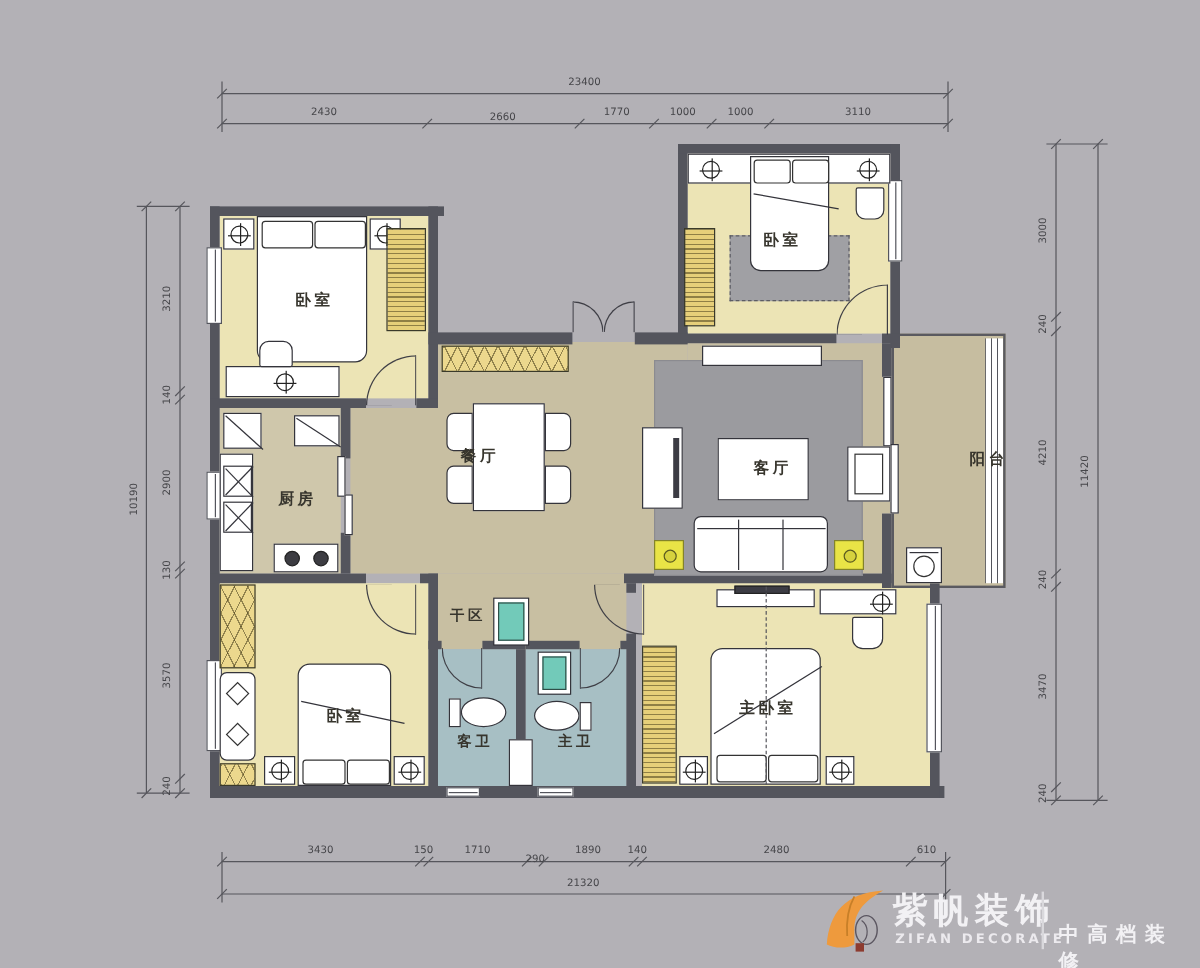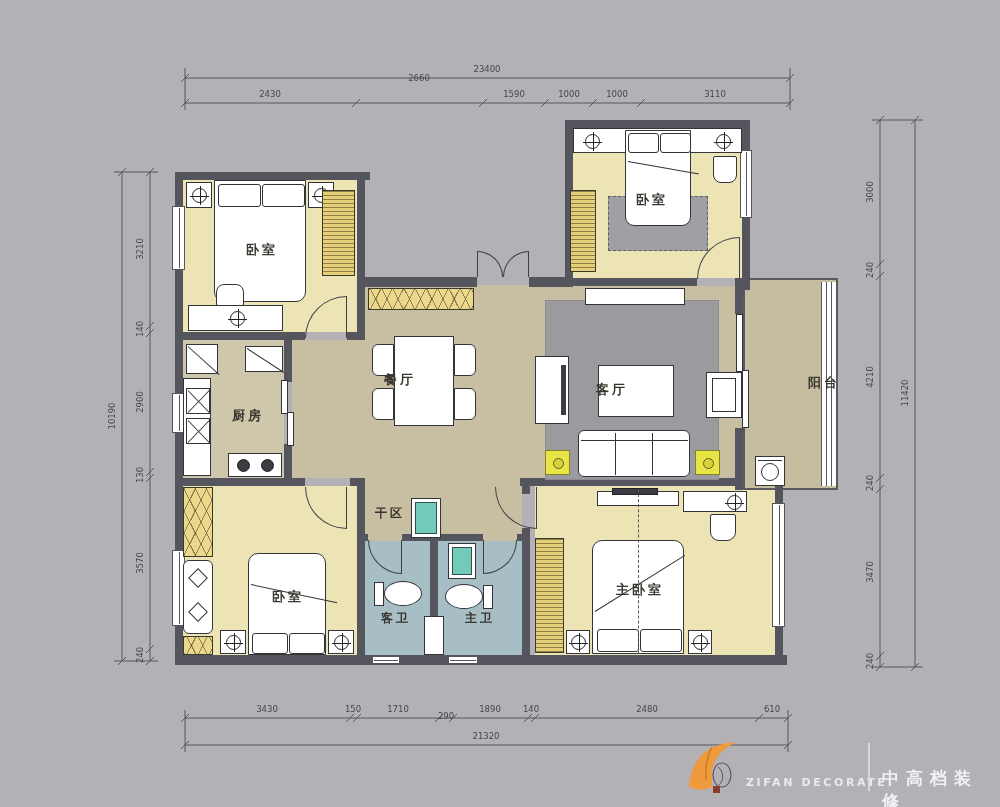--- a/index.html
+++ b/index.html
@@ -106,22 +106,22 @@
         <line x1="876" y1="660" x2="884" y2="652"></line>
       <line x1="876" y1="671" x2="884" y2="663"></line>
 
       <line x1="911" y1="124" x2="919" y2="116"></line>
         <line x1="911" y1="671" x2="919" y2="663"></line>
     </g>
   </svg>
 
   <span class="dim" style="left:487px;top:69px">23400</span>
   <span class="dim" style="left:270px;top:94px">2430</span>
-  <span class="dim" style="left:419px;top:78px">2660</span>
-  <span class="dim" style="left:514px;top:94px">1590</span>
+  <span class="dim" style="left:419px;top:98px">2660</span>
+  <span class="dim" style="left:514px;top:94px">1770</span>
   <span class="dim" style="left:569px;top:94px">1000</span>
   <span class="dim" style="left:617px;top:94px">1000</span>
   <span class="dim" style="left:715px;top:94px">3110</span>
 
   <span class="dim" style="left:267px;top:709px">3430</span>
   <span class="dim" style="left:353px;top:709px">150</span>
   <span class="dim" style="left:398px;top:709px">1710</span>
   <span class="dim" style="left:446px;top:716px">290</span>
   <span class="dim" style="left:490px;top:709px">1890</span>
   <span class="dim" style="left:531px;top:709px">140</span>
@@ -345,33 +345,34 @@
   <div class="furn" style="left:755px;top:456px;width:30px;height:30px">
     <div class="abs" style="left:5px;top:6px;width:18px;height:18px;border:1px solid #333;border-radius:50%"></div>
     <div class="divline" style="left:2px;top:3px;width:24px;height:1px"></div>
   </div>
 
   <span class="label" style="left:262px;top:250px">卧室</span>
   <span class="label" style="left:652px;top:200px">卧室</span>
   <span class="label" style="left:288px;top:597px">卧室</span>
   <span class="label" style="left:640px;top:590px">主卧室</span>
   <span class="label" style="left:400px;top:380px">餐厅</span>
-  <span class="label" style="left:612px;top:390px">客厅</span>
+  <span class="label" style="left:644px;top:390px">客厅</span>
   <span class="label" style="left:248px;top:416px">厨房</span>
   <span class="label" style="left:824px;top:383px">阳台</span>
   <span class="label" style="left:390px;top:513px;font-size:12px">干区</span>
   <span class="label" style="left:396px;top:618px;font-size:12px">客卫</span>
   <span class="label" style="left:480px;top:618px;font-size:12px">主卫</span>
 
   <div class="abs" style="left:680px;top:733px;width:320px;height:70px">
     <svg width="60" height="62" viewBox="0 0 60 62" style="position:absolute;left:2px;top:2px">
       <path d="M7,52 C9,26 22,9 54,7 C36,17 31,26 30,37 L30,52 C22,56 13,55 7,52 Z" fill="#ee9a3d"></path>
       <path d="M30,12 C25,21 23,31 24,45" stroke="#c77f28" stroke-width="1.5" fill="none"></path>
       <ellipse cx="40" cy="40" rx="9" ry="12" fill="none" stroke="#5c5761" stroke-width="1.2"></ellipse>
       <path d="M36,32 C42,36 42,46 37,50" stroke="#5c5761" stroke-width="1" fill="none"></path>
       <rect x="31" y="51" width="7" height="7" fill="#8d3b2f"></rect>
     </svg>
+    <span class="logo-cn" style="left:64px;top:6px">紫帆装饰</span>
     <span class="logo-en" style="left:66px;top:43px">ZIFAN DECORATE</span>
     <div class="abs" style="left:188px;top:10px;width:2px;height:48px;background:#d9d8dc"></div>
     <span class="tagline" style="left:202px;top:34px;letter-spacing:7px">中高档装修</span>
   </div>
 
 </div>
 
 </body></html>

